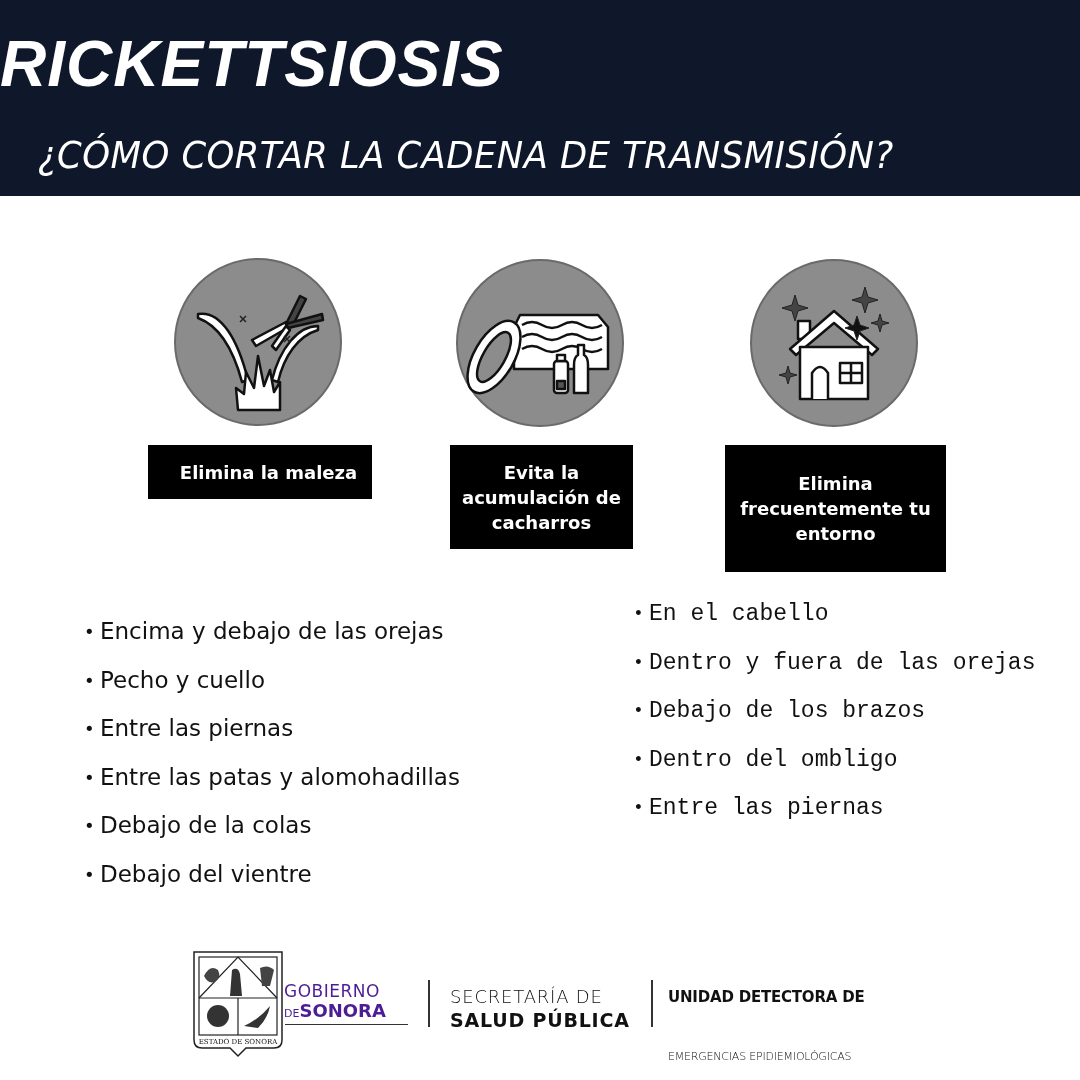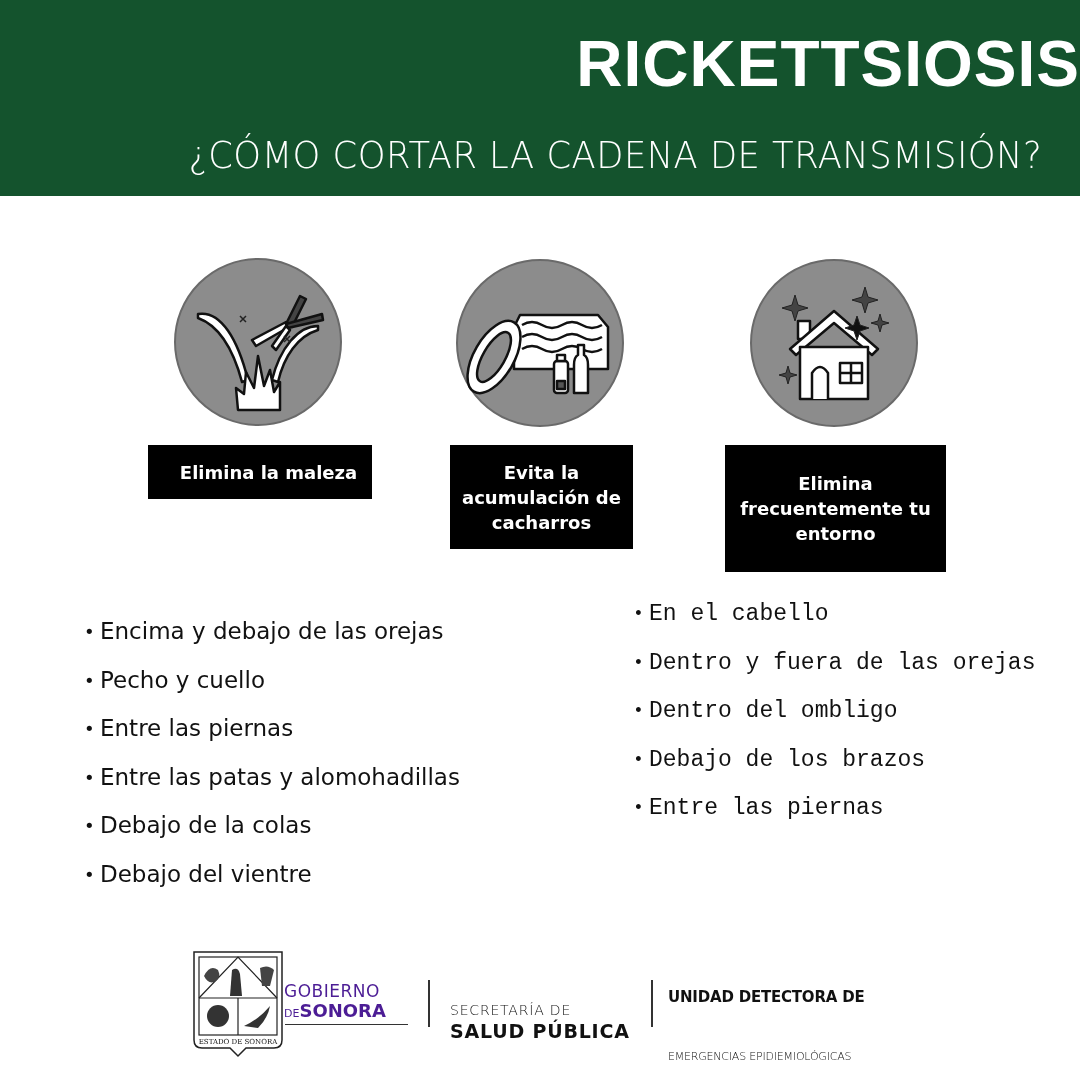--- a/index.html
+++ b/index.html
@@ -1,19 +1,19 @@
 <!DOCTYPE html>
 <html><head>
 <meta charset="utf-8">
 <style>
   * { box-sizing: border-box; margin: 0; padding: 0; }
   html, body { width: 1080px; height: 1080px; background: #ffffff; overflow: hidden; }
   body { position: relative; font-family: "DejaVu Sans", sans-serif; color: #111; }
 
-  .header { position: absolute; left: 0; top: 0; width: 1080px; height: 196px; background: #14532d; color: #fff; text-align: right; }
+  .header { position: absolute; left: 0; top: 0; width: 1080px; height: 196px; background: #0f172a; color: #fff; text-align: left; font-style: italic; }
   .title { position: absolute; left: 0; right: 0; top: 28px; font-family: "Liberation Sans", sans-serif; font-weight: 700; font-size: 64px; letter-spacing: 1px; line-height: 72px; }
   .subtitle { position: absolute; left: 0; right: 0; top: 132px; font-family: "DejaVu Sans", sans-serif; font-weight: 300; font-size: 38px; letter-spacing: 0.5px; line-height: 46px; transform: scaleX(0.93); transform-origin: center; }
 
   .circle { position: absolute; width: 168px; height: 168px; border-radius: 50%; background: #8c8c8c; border: 2px solid #6a6a6a; }
   .circle svg { position: absolute; left: 0; top: 0; width: 164px; height: 164px; }
   .c1 { left: 174px; top: 258px; }
   .c2 { left: 456px; top: 259px; }
   .c3 { left: 750px; top: 259px; }
 
   .label-box { position: absolute; background: #000; color: #fff; font-weight: 700; font-size: 18px; line-height: 25px; text-align: center; display: flex; align-items: center; justify-content: center; padding: 0 10px; }
@@ -32,21 +32,21 @@
   .gob { position: absolute; left: 284px; top: 42px; font-size: 17px; line-height: 19px; color: #4c1d95; }
   .gob .gob-top { display: block; letter-spacing: 0.5px; }
   .gob .gob-bot { display: block; }
   .gob .gob-de { font-size: 11px; }
   .gob .gob-son { font-weight: 700; font-size: 18px; }
   .gob-line { position: absolute; left: 285px; top: 84px; width: 123px; height: 1px; background: #333; }
   .sep { position: absolute; width: 2px; background: #333; }
   .sep1 { left: 428px; top: 40px; height: 47px; }
   .sep2 { left: 651px; top: 40px; height: 47px; }
   .ssp { position: absolute; left: 450px; top: 46px; color: #111; }
-  .ssp .l1 { display: block; font-size: 14px; letter-spacing: 0.8px; font-weight: 300; margin-top: 16px; }
+  .ssp .l1 { display: block; font-size: 18px; letter-spacing: 0.8px; font-weight: 300; }
   .ssp .l2 { display: block; font-size: 19px; font-weight: 700; letter-spacing: 0.8px; margin-top: 2px; }
   .ude { position: absolute; left: 668px; top: 49px; color: #111; }
   .ude .l1 { display: block; font-size: 15px; font-weight: 700; letter-spacing: -0.2px; line-height: 17px; }
   .ude .l2 { display: block; font-size: 11px; font-weight: 300; letter-spacing: -0.2px; line-height: 13px; margin-top: 44px; }
 </style>
 </head>
 <body>
 
 <div class="header">
   <div class="title">RICKETTSIOSIS</div>
@@ -117,22 +117,22 @@
   <li>Pecho y cuello</li>
   <li>Entre las piernas</li>
   <li>Entre las patas y alomohadillas</li>
   <li>Debajo de la colas</li>
   <li>Debajo del vientre</li>
 </ul>
 
 <ul class="list list-right">
   <li>En el cabello</li>
   <li>Dentro y fuera de las orejas</li>
+  <li>Debajo de los brazos</li>
   <li>Dentro del ombligo</li>
-  <li>Debajo de los brazos</li>
   <li>Entre las piernas</li>
 </ul>
 
 <div class="footer">
   <div class="shield">
     <svg viewBox="0 0 96 110" width="96" height="110">
       <path d="M4 4 L92 4 L92 92 Q92 100 84 100 L56 100 L48 108 L40 100 L12 100 Q4 100 4 92 Z" fill="#fff" stroke="#222" stroke-width="1.5"></path>
       <rect x="9" y="9" width="78" height="78" fill="none" stroke="#222" stroke-width="1.2"></rect>
       <path d="M9 50 L48 9 L87 50" fill="none" stroke="#222" stroke-width="1.2"></path>
       <line x1="9" y1="50" x2="87" y2="50" stroke="#222" stroke-width="1.2"></line>

